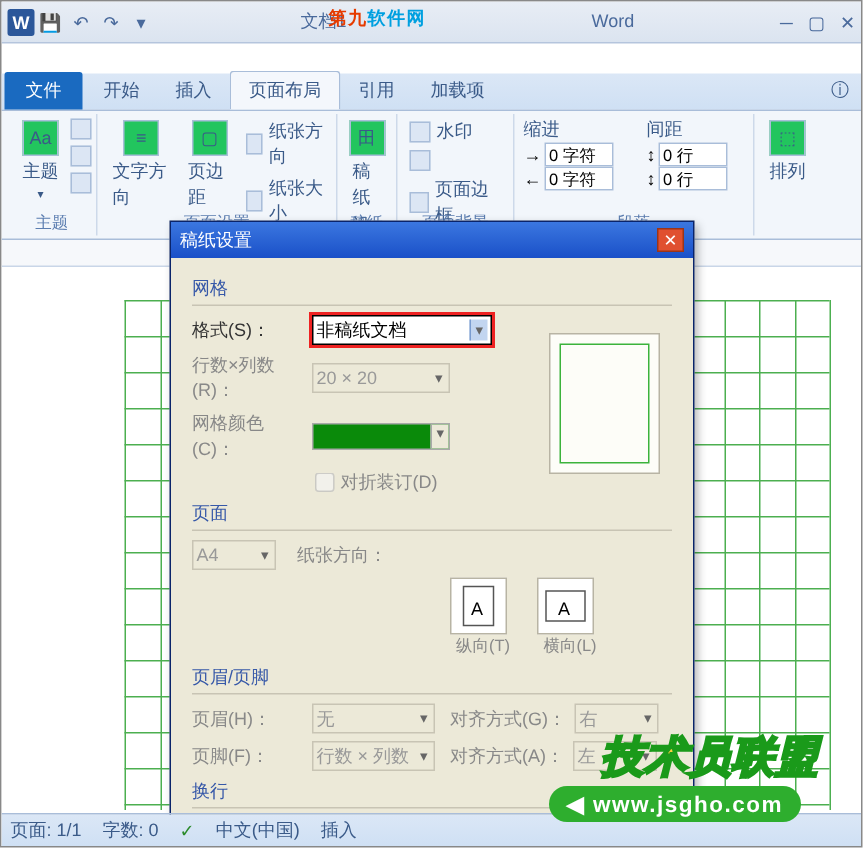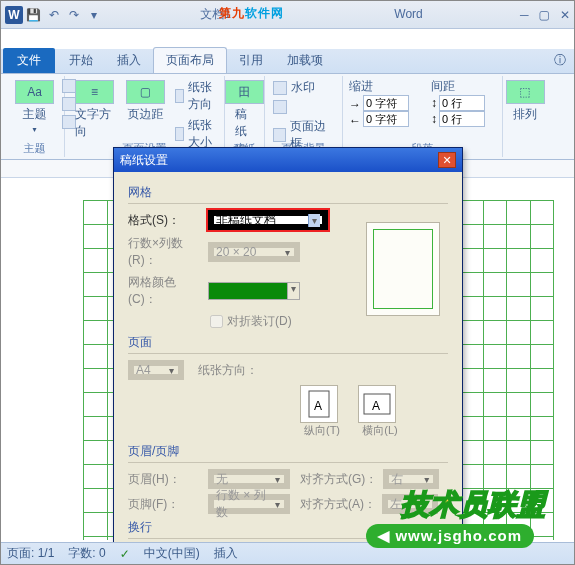--- a/index.html
+++ b/index.html
@@ -15,21 +15,21 @@
 .brand-overlay .url { display: block; color: #00a0e0; font-size: 10px; letter-spacing: 2px; font-weight: bold; margin-top: -1px; }
 .tabs { height: 25px; background: linear-gradient(#dbe7f6,#cfe0f4); display: flex; align-items: flex-end; padding-left: 2px; border-bottom: 1px solid #a9bdd9; margin-top: 20px; }
 .tab-file { background: #1a6ac0; color: #fff; padding: 4px 14px; border-radius: 2px 2px 0 0; margin-right: 2px; cursor: pointer; }
 .tab { padding: 4px 12px; color: #3a5a88; cursor: pointer; }
 .tab.active { background: #f4f7fc; border: 1px solid #a9bdd9; border-bottom: none; border-radius: 3px 3px 0 0; }
 .tabextra { margin-left: auto; padding: 4px 8px; color: #3a5a88; }
 .ribbon { height: 86px; background: #f2f6fb; border-bottom: 1px solid #a9bdd9; display: flex; padding: 2px 4px; position: relative; }
 .group { border-right: 1px solid #cdd9ea; padding: 2px 6px 14px 6px; display: flex; flex-direction: column; position: relative; }
 .group-label { position: absolute; bottom: 1px; left: 0; right: 0; text-align: center; color: #5b7db0; font-size: 11px; }
 .bigbtn { display: flex; flex-direction: column; align-items: center; gap: 2px; padding: 2px 4px; color: #3a5a88; cursor: pointer; }
-.bigbtn .ico { width: 39px; height: 24px; background: #86efac; border: 1px solid #a9bdd9; display: flex; align-items: center; justify-content: center; }
+.bigbtn .ico { width: 24px; height: 24px; background: #22c55e; border: 1px solid #a9bdd9; display: flex; align-items: center; justify-content: center; }
 .smallrow { display: flex; flex-direction: column; gap: 2px; color: #3a5a88; }
 .smallitem { display: flex; align-items: center; gap: 4px; padding: 1px 2px; cursor: pointer; }
 .smallitem .si { width: 14px; height: 14px; background: #dce6f4; border: 1px solid #a9bdd9; }
 .spinwrap { display: inline-flex; align-items: center; gap: 2px; }
 .spinwrap input { width: 46px; height: 16px; border: 1px solid #a9bdd9; font-size: 11px; padding: 0 2px; }
 .ruler { height: 18px; background: #f6f8fb; border-bottom: 1px solid #c9d6e8; position: relative; }
 .docarea { position: relative; height: 386px; background: #fff; overflow: hidden; }
 .page { position: absolute; left: 82px; top: 8px; width: 470px; height: 370px; background: #fff; }
 .grid { position: absolute; left: 0; top: 14px; width: 100%; height: 340px; }
 .grid .hl, .grid .vl { position: absolute; background: #4caf50; }
@@ -38,21 +38,21 @@
 
 .dialog { position: absolute; left: 112px; top: 146px; width: 350px; background: #ece9d8; border: 1px solid #0a246a; box-shadow: 2px 3px 6px rgba(0,0,0,0.3); }
 .dlg-title { height: 24px; background: linear-gradient(#3b77e0,#1a50c8); color: #fff; display: flex; align-items: center; padding: 0 6px; font-size: 12px; }
 .dlg-title .x { margin-left: auto; width: 18px; height: 16px; background: #e05030; border: 1px solid #9c3418; color: #fff; display: flex; align-items: center; justify-content: center; cursor: pointer; font-size: 11px; }
 .dlg-body { padding: 8px 14px 8px 14px; }
 .dlg-sec { color: #3658a8; font-size: 12px; margin: 4px 0 2px 0; }
 .dlg-hr { border: none; border-top: 1px solid #c8c4b4; margin-bottom: 6px; }
 .dlg-row { display: flex; align-items: center; margin: 5px 0; gap: 6px; }
 .dlg-row label { color: #888; width: 74px; text-align: left; }
 .dlg-row label.live { color: #333; }
-.dlg-row select, .dlg-row .fakeselect { height: 20px; border: 6px solid #000000; background: #fff; font-size: 12px; padding: 0 2px; }
+.dlg-row select, .dlg-row .fakeselect { height: 20px; border: 1px solid #000000; background: #fff; font-size: 12px; padding: 0 2px; }
 .dlg-row .fakeselect { display: inline-flex; align-items: center; justify-content: space-between; }
 .dlg-row .fakeselect.dis { background: #ece9d8; color: #999; border-color: #c8c4b4; }
 .dlg-row .arrow { color: #666; font-size: 10px; padding-right: 2px; }
 .highlight-red { outline: 2px solid #e22; outline-offset: 0; }
 .color-swatch { width: 92px; height: 18px; background: #0a8a0a; border: 1px solid #a9a9a9; display: flex; }
 .preview-box { position: absolute; right: 22px; top: 50px; width: 74px; height: 94px; border: 1px solid #b8b4a4; background: #fdfdf8; }
 .preview-box .inner { margin: 6px; height: 80px; border: 1px solid #3cb33c; }
 .orient-btn { width: 38px; height: 38px; border: 1px solid #b8b4a4; background: #fff; display: flex; align-items: center; justify-content: center; flex-direction: column; margin-right: 6px; }
 .orient-btn svg { display: block; }
 .chk { display: flex; align-items: center; gap: 4px; color: #888; margin-left: 82px; }

